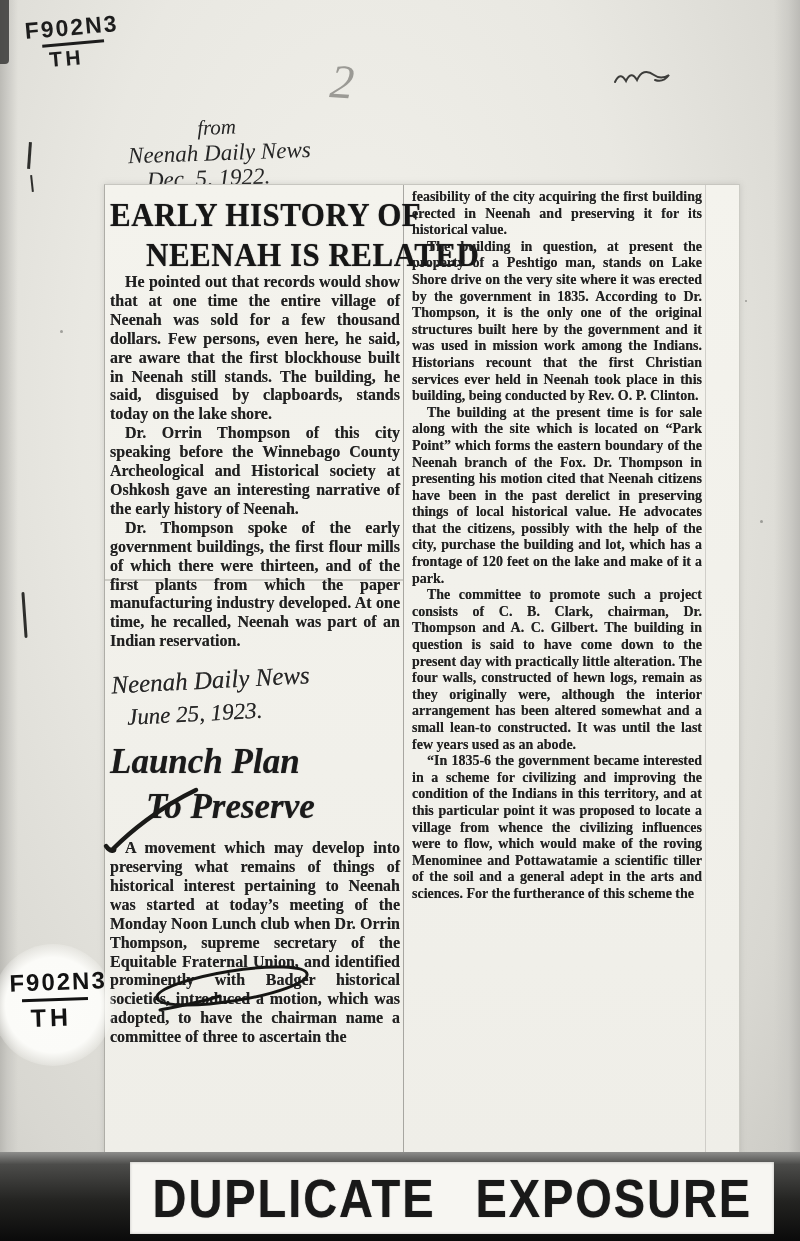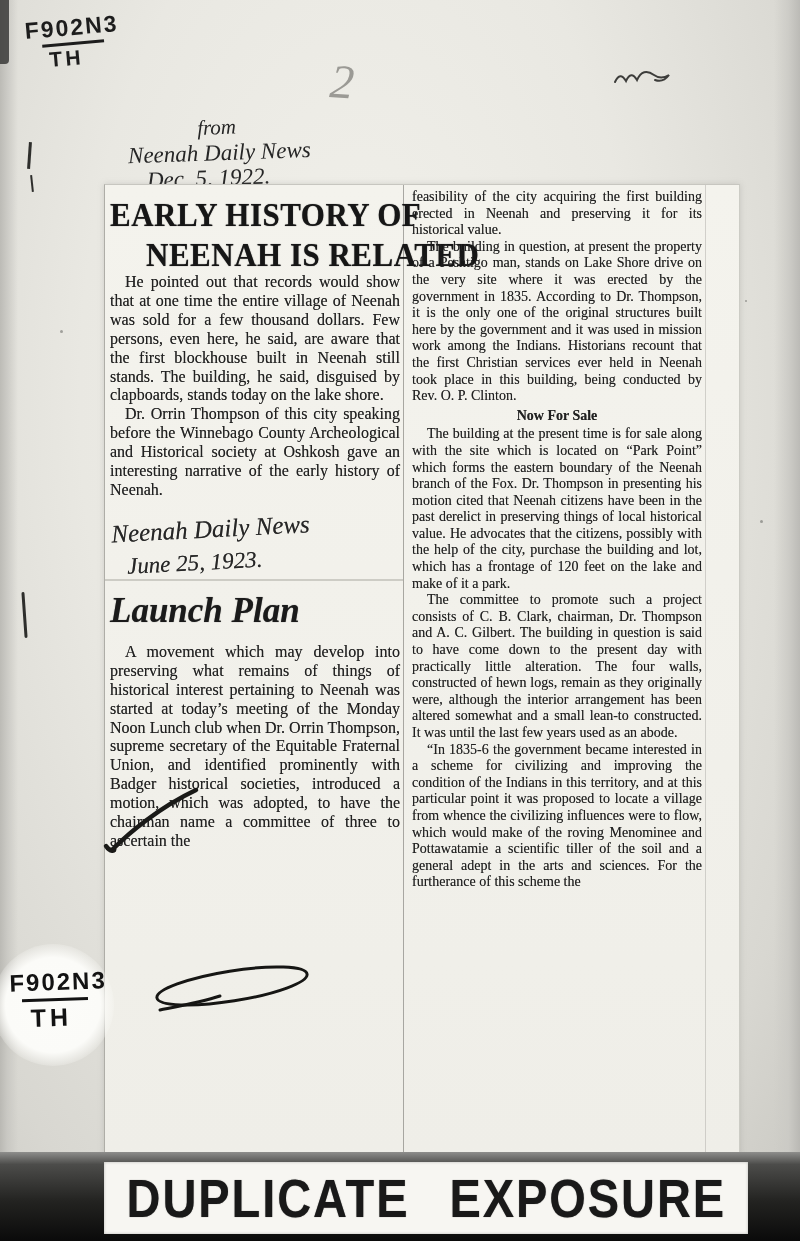--- a/index.html
+++ b/index.html
@@ -28,21 +28,21 @@
   .col-divider{position:absolute;left:298px;top:0;width:1px;height:100%;background:#8f8e88;opacity:.75;}
   .piece-seam{position:absolute;left:0;top:394px;width:298px;height:2px;background:rgba(150,150,140,.4);}
   .right-rule{position:absolute;left:600px;top:0;width:1px;height:100%;background:#b9b8b2;opacity:.6;}
 
   .col-left{position:absolute;left:5px;top:10px;width:290px;}
   .col-right{position:absolute;left:307px;top:4px;width:290px;height:958px;overflow:hidden;}
 
   
   .body-l{font-size:16px;line-height:18.9px;text-align:justify;text-shadow:0 0 .4px rgba(20,20,20,.55);}
   .body-r{font-size:14px;line-height:16.6px;text-align:justify;text-shadow:0 0 .4px rgba(20,20,20,.5);}
-  p{margin:0;}
+  p{margin:0;font-weight:bold;}
   p.indent{text-indent:15px;}
 
   .headline1{font-weight:bold;font-size:31px;line-height:37px;letter-spacing:.5px;
     transform:scaleY(1.08);transform-origin:top left;color:#161616;margin-bottom:4px;
     text-shadow:0 0 1px rgba(0,0,0,.6);}
   .headline1 .hl2{padding-left:36px;white-space:nowrap;}
   .headline1 .hl1{white-space:nowrap;}
 
   .headline2{font-style:italic;font-weight:bold;font-size:35px;line-height:45px;color:#1a1a1a;
     margin-top:12px;text-shadow:0 0 1px rgba(0,0,0,.55);}
@@ -75,21 +75,21 @@
   .code-bottom .code{font-size:24px;letter-spacing:2px;}
   .code-bottom .bar{width:66px;height:3px;background:#131313;margin:2px 0 2px 12px;}
   .code-bottom .sub{font-size:25px;letter-spacing:4px;padding-left:20px;}
 
   .pen-mark{position:absolute;background:#2e2e2c;}
   svg.ink{position:absolute;overflow:visible;}
 
   
   .footer-band{position:absolute;left:0;top:1152px;width:800px;height:89px;
     background:linear-gradient(180deg,#8e8e8c 0%,#4c4c4a 14%,#232321 55%,#0a0a0a 100%);}
-  .stamp-box{position:absolute;left:104px;top:10px;width:644px;height:72px;background:#f7f6f2;
+  .stamp-box{position:absolute;left:130px;top:10px;width:644px;height:72px;background:#f7f6f2;
     display:flex;align-items:center;justify-content:center;box-shadow:inset 0 0 3px rgba(0,0,0,.25);}
   .stamp-text{font-family:"Liberation Sans", sans-serif;font-weight:bold;font-size:49px;
     letter-spacing:2px;word-spacing:26px;color:#191919;transform:scale(.96,1.1);white-space:nowrap;
     text-shadow:0 0 1px rgba(0,0,0,.5);}
 </style>
 </head>
 <body>
 
 <div class="page">
 
@@ -129,37 +129,38 @@
 
     <div class="col-left body-l">
 
       <div class="headline1">
         <div class="hl1">EARLY HISTORY OF</div>
         <div class="hl2">NEENAH IS RELATED</div>
       </div>
 
       <p class="indent">He pointed out that records would show that at one time the entire village of Neenah was sold for a few thousand dollars. Few persons, even here, he said, are aware that the first blockhouse built in Neenah still stands. The building, he said, disguised by clapboards, stands today on the lake shore.</p>
       <p class="indent">Dr. Orrin Thompson of this city speaking before the Winnebago County Archeological and Historical society at Oshkosh gave an interesting narrative of the early history of Neenah.</p>
+      <p class="indent">Dr. Thompson spoke of the early government buildings, the first flour mills of which there were thirteen, and of the first plants from which the paper manufacturing industry developed. At one time, he recalled, Neenah was part of an Indian reservation.</p>
 
       <div class="note-mid-wrap hand">
         <div class="nl1">Neenah Daily News</div>
         <div class="nl2">June 25, 1923.</div>
       </div>
 
       <div class="headline2">
         <div class="hl1">Launch Plan</div>
+        <div class="hl2">To Preserve</div>
       </div>
 
       <p class="indent" style="margin-top:10px;">A movement which may develop into preserving what remains of things of historical interest pertaining to Neenah was started at today’s meeting of the Monday Noon Lunch club when Dr. Orrin Thompson, supreme secretary of the Equitable Fraternal Union, and identified prominently with Badger historical societies, introduced a motion, which was adopted, to have the chairman name a committee of three to ascertain the</p>
     </div>
 
     <div class="col-right body-r">
       <p>feasibility of the city acquiring the first building erected in Neenah and preserving it for its historical value.</p>
       <p class="indent">The building in question, at present the property of a Peshtigo man, stands on Lake Shore drive on the very site where it was erected by the government in 1835. According to Dr. Thompson, it is the only one of the original structures built here by the government and it was used in mission work among the Indians. Historians recount that the first Christian services ever held in Neenah took place in this building, being conducted by Rev. O. P. Clinton.</p>
-      <p class="subhead">Now For Sale</p>
       <p class="indent">The building at the present time is for sale along with the site which is located on “Park Point” which forms the eastern boundary of the Neenah branch of the Fox. Dr. Thompson in presenting his motion cited that Neenah citizens have been in the past derelict in preserving things of local historical value. He advocates that the citizens, possibly with the help of the city, purchase the building and lot, which has a frontage of 120 feet on the lake and make of it a park.</p>
       <p class="indent">The committee to promote such a project consists of C. B. Clark, chairman, Dr. Thompson and A. C. Gilbert. The building in question is said to have come down to the present day with practically little alteration. The four walls, constructed of hewn logs, remain as they originally were, although the interior arrangement has been altered somewhat and a small lean-to constructed. It was until the last few years used as an abode.</p>
       <p class="indent">“In 1835-6 the government became interested in a scheme for civilizing and improving the condition of the Indians in this territory, and at this particular point it was proposed to locate a village from whence the civilizing influences were to flow, which would make of the roving Menominee and Pottawatamie a scientific tiller of the soil and a general adept in the arts and sciences. For the furtherance of this scheme the</p>
     </div>
   </div>
 
   <svg class="ink" style="left:100px;top:786px;" width="110" height="72">
     <path d="M6,60 C10,66 16,66 14,62 C28,48 58,22 96,4" fill="none" stroke="#1a1a18" stroke-width="4.5" stroke-linecap="round"></path>
   </svg>
 

